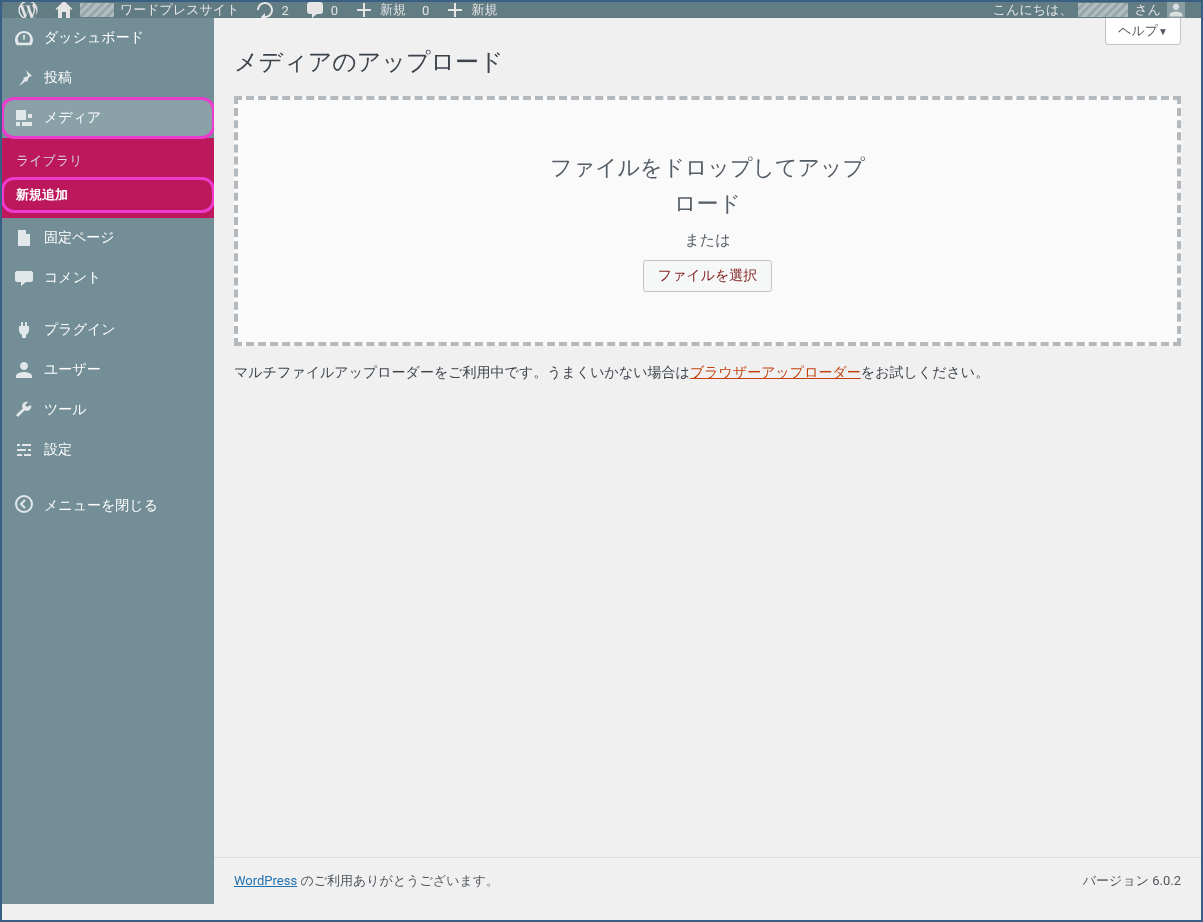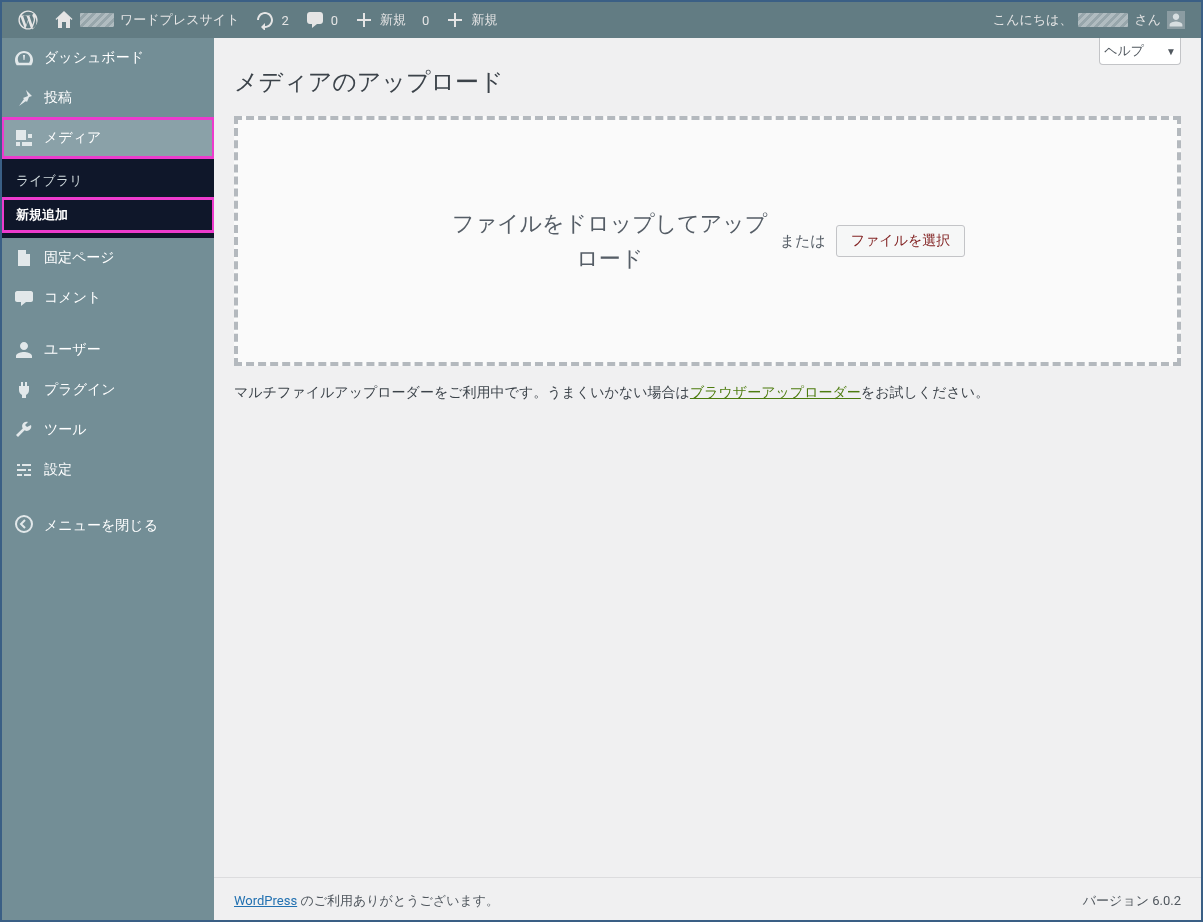--- a/index.html
+++ b/index.html
@@ -1,58 +1,58 @@
 <!DOCTYPE html>
 <html><head>
 <meta charset="utf-8">
 <style>
 * { margin: 0; padding: 0; box-sizing: border-box; }
 body { font-family: -apple-system, BlinkMacSystemFont, "Segoe UI", Roboto, "Hiragino Kaku Gothic Pro", Meiryo, sans-serif; font-size: 14px; color: #3c434a; background: #f0f0f1; width: 1203px; height: 922px; overflow: hidden; border: 2px solid #3a5f85; }
 
 
-.adminbar { background: #627c83; color: #e5e5e5; height: 36px; display: flex; align-items: center; font-size: 13px; padding: 0 8px; justify-content: space-between; }
+.adminbar { background: #627c83; color: #e5e5e5; height: 16px; display: flex; align-items: center; font-size: 13px; padding: 0 8px; justify-content: space-between; }
 .adminbar-left, .adminbar-right { display: flex; align-items: center; height: 100%; }
 .ab-item { display: flex; align-items: center; padding: 0 8px; height: 100%; cursor: pointer; color: #e5e5e5; gap: 6px; }
 .ab-icon svg { width: 20px; height: 20px; fill: #e5e5e5; display: block; }
 .ab-icon.wlogo svg { width: 20px; height: 20px; }
 .redact { display:inline-block; background: repeating-linear-gradient(135deg,#b0bcc0 0,#b0bcc0 3px,#97a6ab 3px,#97a6ab 6px); height:14px; width:34px; vertical-align:middle; border-radius:1px;}
 .avatar { width:18px; height:18px; background:#8b9ca2; display:flex; align-items:center; justify-content:center;}
 .avatar svg{width:16px;height:16px;fill:#d7dee0;}
 
 
 .wrap-all { display:flex; height: calc(100% - 32px); }
 .sidebar { width: 212px; background:#738e96; color:#fff; display:flex; flex-direction:column; font-size:14px;}
 .menu-item { display:flex; align-items:center; gap:10px; padding:10px 12px; cursor:pointer; color:#fff; position:relative;}
 .menu-item .micon{width:20px;height:20px; display:flex; align-items:center; justify-content:center;}
 .menu-item .micon svg{width:20px;height:20px;fill:#e2e8ea;}
 .menu-item.current { background:#8aa1a8; }
 .menu-item.current::after{content:"";position:absolute;right:-10px;top:50%;transform:translateY(-50%);border:10px solid transparent;border-right-color:#f0f0f1;}
-.submenu { background:#0f172a; padding:6px 0;}
+.submenu { background:#be185d; padding:6px 0;}
 .submenu a{display:block;padding:8px 14px;color:#cfd9dc;text-decoration:none;font-size:13px;cursor:pointer;}
 .submenu a.current{color:#fff;font-weight:600;}
 .menu-sep{height:12px;}
 .collapse-item{display:flex;align-items:center;gap:10px;padding:12px; cursor:pointer;color:#fff;}
 .collapse-item .micon svg{fill:#e2e8ea;}
-.highlight-pink{outline:3px solid #ec3bcd; outline-offset:-2px;}
+.highlight-pink{outline:3px solid #ec3bcd; outline-offset:-2px;border-radius:12px;}
 
 .content { flex:1; background:#f0f0f1; position:relative; display:flex; flex-direction:column;}
 .screen-meta{position:absolute;right:20px;top:0;}
-.help-tab{background:#fff;border:1px solid #c3c4c7;border-top:none;border-radius:0 0 4px 4px;padding:4px 4px;font-size:13px;cursor:pointer;color:#50575e;display:flex;align-items:center;gap:22px;}
+.help-tab{background:#fff;border:1px solid #c3c4c7;border-top:none;border-radius:0 0 4px 4px;padding:4px 12px;font-size:13px;cursor:pointer;color:#50575e;display:flex;align-items:center;gap:0;}
 .help-tab .tri{font-size:10px;}
 
 .body-content{padding: 12px 20px 0 20px; flex:1;}
 h1.page-title{font-size:24px;font-weight:400;color:#3c434a;margin: 16px 0 18px 0;}
 
-.dropzone{border:4px dashed #b4b9be;background:#fafafa;min-height:250px;display:flex;flex-direction:row;align-items:center;justify-content:center;gap:10px;padding:20px;}
+.dropzone{border:4px dashed #b4b9be;background:#fafafa;min-height:250px;display:flex;flex-direction:column;align-items:center;justify-content:center;gap:10px;padding:20px;}
 .dz-msg{font-size:22px;color:#555d66;text-align:center;line-height:1.6;max-width:320px;}
 .dz-or{font-size:15px;color:#555d66;}
 .dz-btn{background:#f6f7f7;border:1px solid #c3c4c7;border-radius:3px;padding:6px 14px;font-size:14px;color:#7f1d1d;cursor:pointer;}
 
 .upload-note{margin-top:18px;font-size:14px;color:#3c434a;}
-.upload-note a{color:#4d7c0f;text-decoration:underline;cursor:pointer;text-align:center;}
+.upload-note a{color:#c2410c;text-decoration:underline;cursor:pointer;text-align:center;}
 .max-size{margin-top:18px;font-size:14px;color:#3c434a;}
 
 .footer{display:flex;justify-content:space-between;align-items:center;padding:14px 20px;color:#50575e;font-size:13px;border-top:1px solid #dcdcde;background:#f0f0f1;}
 .footer a{color:#2271b1;text-decoration:underline;cursor:pointer;}
 </style>
 </head>
 <body>
 
 <div class="adminbar">
   <div class="adminbar-left">
@@ -166,32 +166,32 @@
           <svg viewBox="0 0 20 20">
             <path d="M3 3h14c1 0 2 1 2 2v7c0 1-1 2-2 2h-5l-5 4v-4H3c-1 0-2-1-2-2V5c0-1 1-2 2-2z"></path>
           </svg>
         </span>
       <span>コメント</span>
     </div>
     <div class="menu-sep"></div>
     <div class="menu-item">
       <span class="micon">
           <svg viewBox="0 0 20 20">
+            <path d="M7 2v4H5v4c0 2 1 4 3 5v3h4v-3c2-1 3-3 3-5V6h-2V2h-2v4H9V2z"></path>
+          </svg>
+        </span>
+      <span>プラグイン</span>
+    </div>
+    <div class="menu-item">
+      <span class="micon">
+          <svg viewBox="0 0 20 20">
             <path d="M10 10c2.2 0 4-1.8 4-4s-1.8-4-4-4-4 1.8-4 4 1.8 4 4 4zm0 2c-2.7 0-8 1.3-8 4v2h16v-2c0-2.7-5.3-4-8-4z"></path>
           </svg>
         </span>
       <span>ユーザー</span>
-    </div>
-    <div class="menu-item">
-      <span class="micon">
-          <svg viewBox="0 0 20 20">
-            <path d="M7 2v4H5v4c0 2 1 4 3 5v3h4v-3c2-1 3-3 3-5V6h-2V2h-2v4H9V2z"></path>
-          </svg>
-        </span>
-      <span>プラグイン</span>
     </div>
     <div class="menu-item">
       <span class="micon">
           <svg viewBox="0 0 20 20">
             <path d="M17 5c.6 1.5.3 3.3-1 4.6-1.5 1.5-3.7 1.7-5.4.7L4 17l-2-2 6.7-6.6c-1-1.7-.8-3.9.7-5.4C10.7 1.7 12.5 1.4 14 2l-3 3 2 2z"></path>
           </svg>
         </span>
       <span>ツール</span>
     </div>
     <div class="menu-item">

